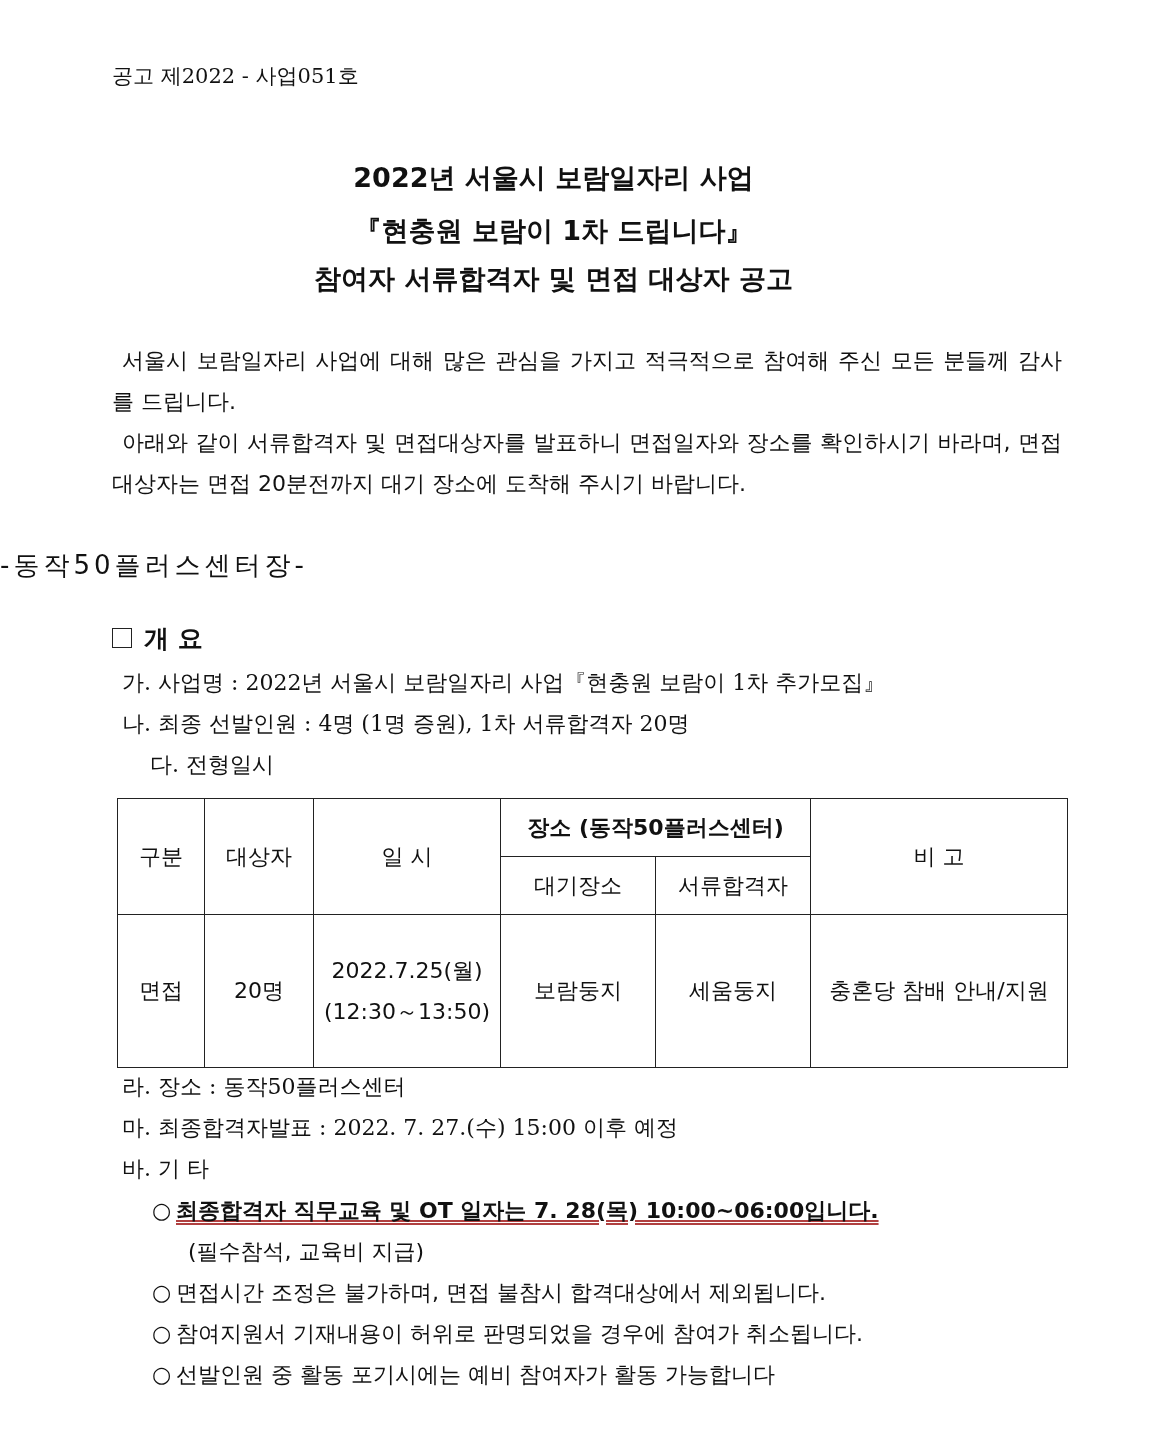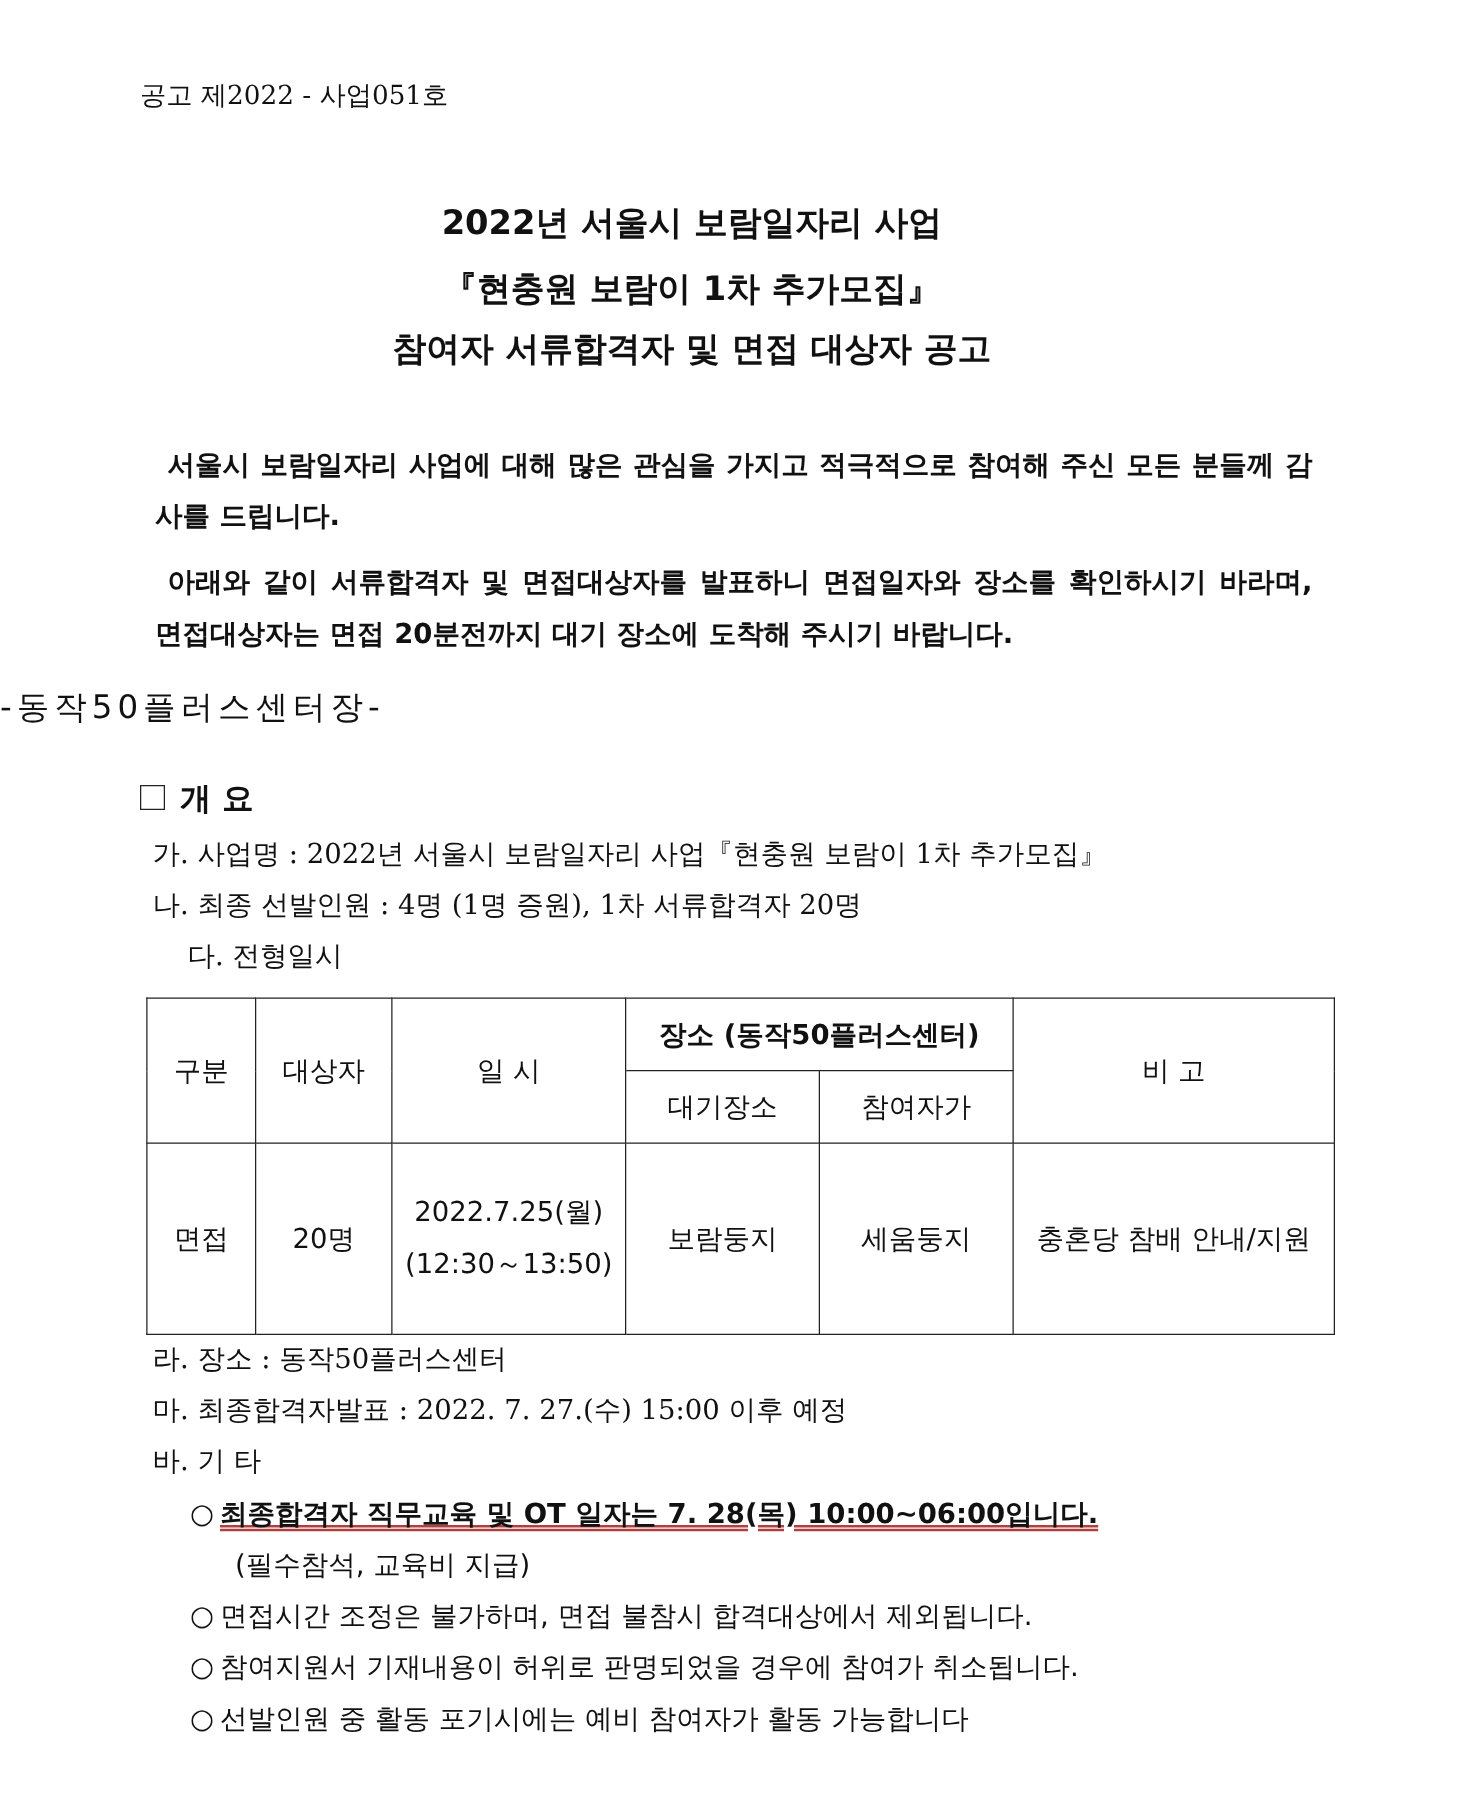--- a/index.html
+++ b/index.html
@@ -2,38 +2,38 @@
 <html><head>
 <meta charset="utf-8">
 <style>
   html, body { margin:0; padding:0; background:#ffffff; }
   body { width:1170px; height:1436px; position:relative; overflow:hidden; color:#111; font-family:"DejaVu Serif", "Liberation Serif", serif; }
   .abs { position:absolute; white-space:nowrap; }
   .notice-no { left:112px; top:62px; font-size:21px; }
   .title { left:0; width:1107px; text-align:center; font-family:"DejaVu Sans", "Liberation Sans", sans-serif; font-weight:bold; font-size:27px; }
   .t1 { top:160px; } .t2 { top:213px; } .t3 { top:261px; }
   .para { left:112px; width:950px; font-size:22px; line-height:41px; font-family:"DejaVu Sans", "Liberation Sans", sans-serif; white-space:normal; text-align:justify; top:340px; }
-  .para p { margin:12px; text-indent:10px;font-weight:bold; }
+  .para p { margin:0; text-indent:10px; }
   .center-head { left:0; width:988px; top:548px; text-align:left; font-size:26px; font-family:"DejaVu Sans", "Liberation Sans", sans-serif; letter-spacing:4px; }
   .section { left:112px; top:622px; font-size:25px; font-weight:bold; font-family:"DejaVu Sans", "Liberation Sans", sans-serif; }
   .section .box { display:inline-block; width:18px; height:18px; border:1.5px solid #222; vertical-align:-1px; margin-right:12px; }
   .item { left:122px; font-size:22px; }
   table.sched { position:absolute; left:117px; top:798px; width:951px; border-collapse:collapse; font-family:"DejaVu Sans", "Liberation Sans", sans-serif; font-size:22px; }
   table.sched td { border:1.5px solid #222; text-align:center; vertical-align:middle; padding:0;margin-top:24px; }
   .bullet { left:152px; font-size:22px; font-family:"DejaVu Sans", "Liberation Sans", sans-serif; }
   .bullet .o { display:inline-block; width:24px; }
   .emph { font-weight:bold; text-decoration:underline; text-decoration-color:#b04040; text-decoration-style:double; }
 </style>
 </head>
 <body>
 
 <div class="abs notice-no">공고 제2022 - 사업051호</div>
 
 <div class="abs title t1">2022년 서울시 보람일자리 사업</div>
-<div class="abs title t2">『현충원 보람이 1차 추가모집』</div>
+<div class="abs title t2">『현충원 보람이 1차 드립니다』</div>
 <div class="abs title t3">참여자 서류합격자 및 면접 대상자 공고</div>
 
 <div class="abs para">
   <p>서울시 보람일자리 사업에 대해 많은 관심을 가지고 적극적으로 참여해 주신 모든 분들께 감사를 드립니다.</p>
   <p>아래와 같이 서류합격자 및 면접대상자를 발표하니 면접일자와 장소를 확인하시기 바라며, 면접대상자는 면접 20분전까지 대기 장소에 도착해 주시기 바랍니다.</p>
 </div>
 
 <div class="abs center-head">-동작50플러스센터장-</div>
 
 <div class="abs section">
@@ -48,21 +48,21 @@
   <tbody>
       <tr style="height:58px;">
     <td rowspan="2" style="width:86px;">구분</td>
     <td rowspan="2" style="width:108px;">대상자</td>
     <td rowspan="2" style="width:186px;">일 시</td>
     <td colspan="2" style="font-weight:bold;">장소 (동작50플러스센터)</td>
     <td rowspan="2">비 고</td>
   </tr>
   <tr style="height:58px;">
     <td style="width:154px;">대기장소</td>
-    <td style="width:154px;">참여자가</td>
+    <td style="width:154px;">서류합격자</td>
   </tr>
   <tr style="height:153px;">
     <td>면접</td>
     <td>20명</td>
     <td style="line-height:41px;">
       <div>2022.7.25(월)</div>
       <div>(12:30～13:50)</div>
     </td>
     <td>보람둥지</td>
     <td>세움둥지</td>

